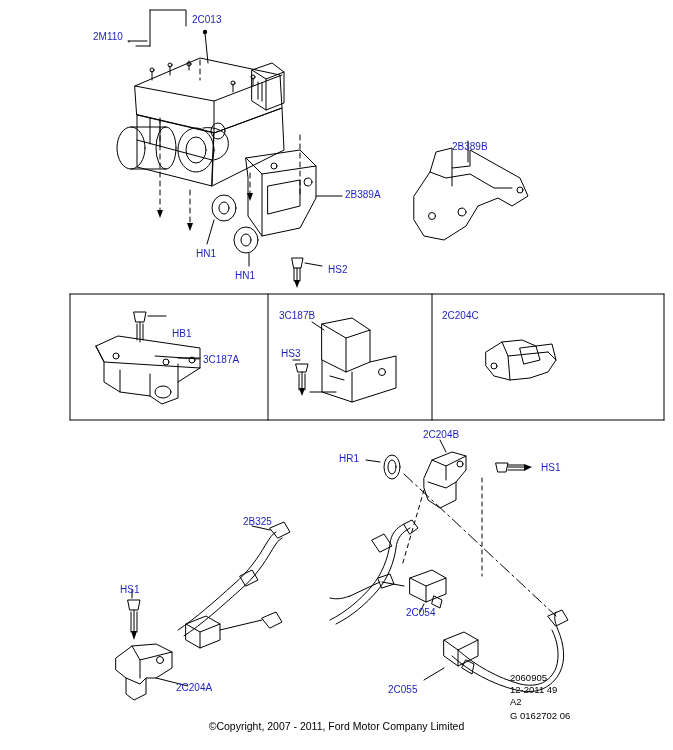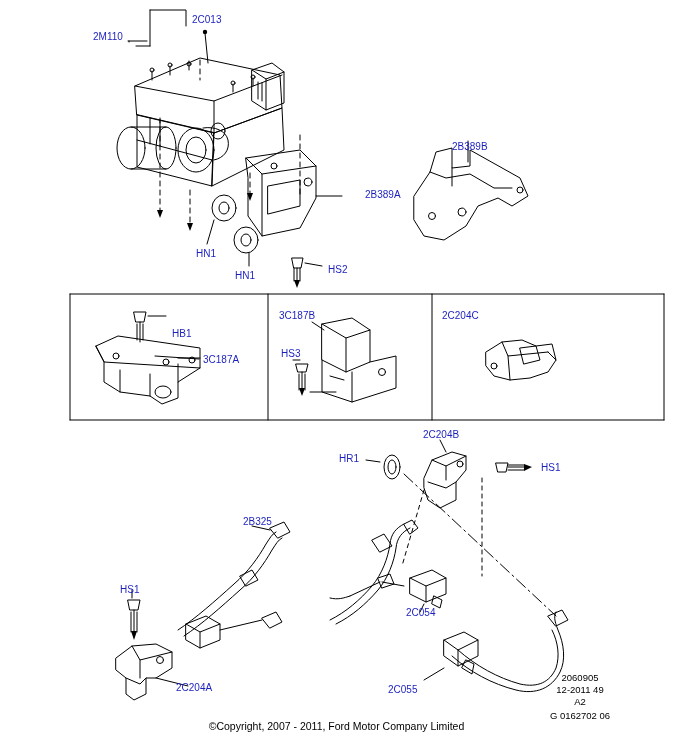--- a/index.html
+++ b/index.html
@@ -1,21 +1,21 @@
 <!DOCTYPE html>
 <html><head>
 <meta charset="utf-8">
 <style>
   html,body{margin:0;padding:0;background:#ffffff;}
   body{width:673px;height:750px;font-family:"Liberation Sans",sans-serif;position:relative;overflow:hidden;}
   #sheet{position:absolute;inset:0;}
   svg.diagram{position:absolute;left:0;top:0;width:673px;height:750px;}
   .lbl{position:absolute;font-size:10px;color:#1b1fbe;white-space:nowrap;font-family:"Liberation Sans",sans-serif;}
   .footer{position:absolute;left:0;width:673px;text-align:center;font-size:10.5px;color:#000;font-family:"Liberation Sans",sans-serif;}
-  .codeblock{position:absolute;font-size:9.5px;color:#000;text-align:center;line-height:12px;font-family:"Liberation Sans",sans-serif;}
+  .codeblock{position:absolute;font-size:9.5px;color:#000;line-height:12px;font-family:"Liberation Sans",sans-serif;}
 </style>
 </head>
 <body>
 
 <div id="sheet">
 
   <svg class="diagram" viewBox="0 0 673 750">
     <g fill="none" stroke="#000" stroke-width="1" stroke-linejoin="round" stroke-linecap="round">
 
       <g>
@@ -262,21 +262,21 @@
         <circle cx="160" cy="660" r="3.5"></circle>
         <path d="M126,678 L140,684 L146,678"></path>
         <line x1="156" y1="678" x2="188" y2="686"></line>
       </g>
     </g>
   </svg>
 
   <div class="lbl" style="left:192px;top:14px;">2C013</div>
   <div class="lbl" style="left:93px;top:31px;text-align:center;">2M110</div>
   <div class="lbl" style="left:452px;top:141px;">2B389B</div>
-  <div class="lbl" style="left:345px;top:189px;margin-left:20px;">2B389A</div>
+  <div class="lbl" style="left:345px;top:189px;">2B389A</div>
   <div class="lbl" style="left:196px;top:248px;">HN1</div>
   <div class="lbl" style="left:235px;top:270px;">HN1</div>
   <div class="lbl" style="left:328px;top:264px;">HS2</div>
   <div class="lbl" style="left:172px;top:311px;margin-top:17px;">HB1</div>
   <div class="lbl" style="left:203px;top:354px;">3C187A</div>
   <div class="lbl" style="left:279px;top:310px;">3C187B</div>
   <div class="lbl" style="left:281px;top:348px;">HS3</div>
   <div class="lbl" style="left:442px;top:310px;">2C204C</div>
   <div class="lbl" style="left:423px;top:429px;">2C204B</div>
   <div class="lbl" style="left:339px;top:453px;">HR1</div>

